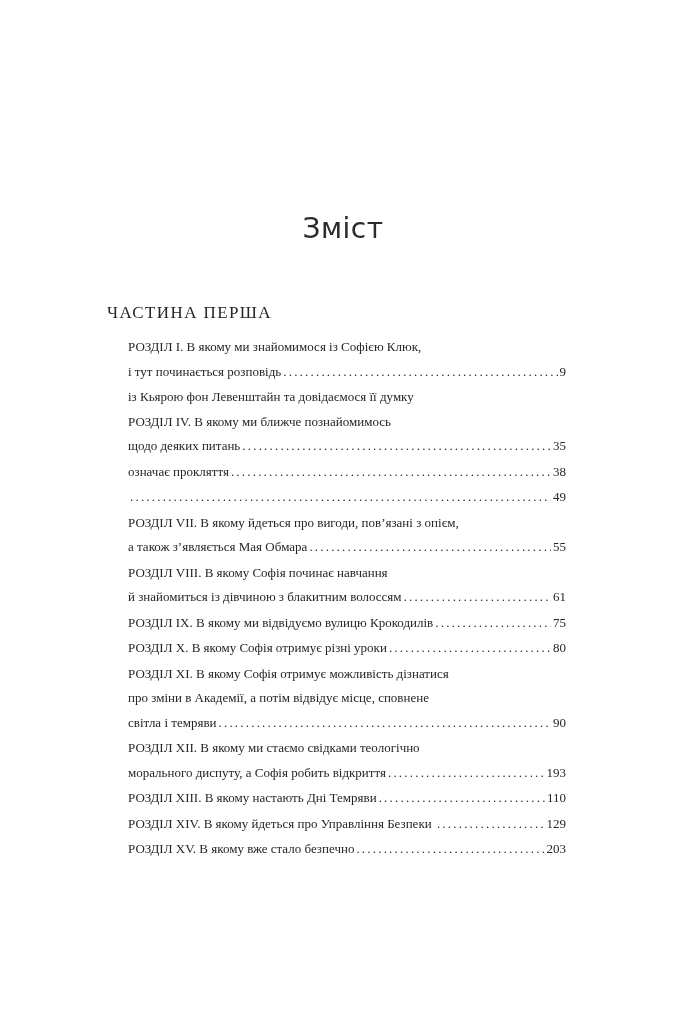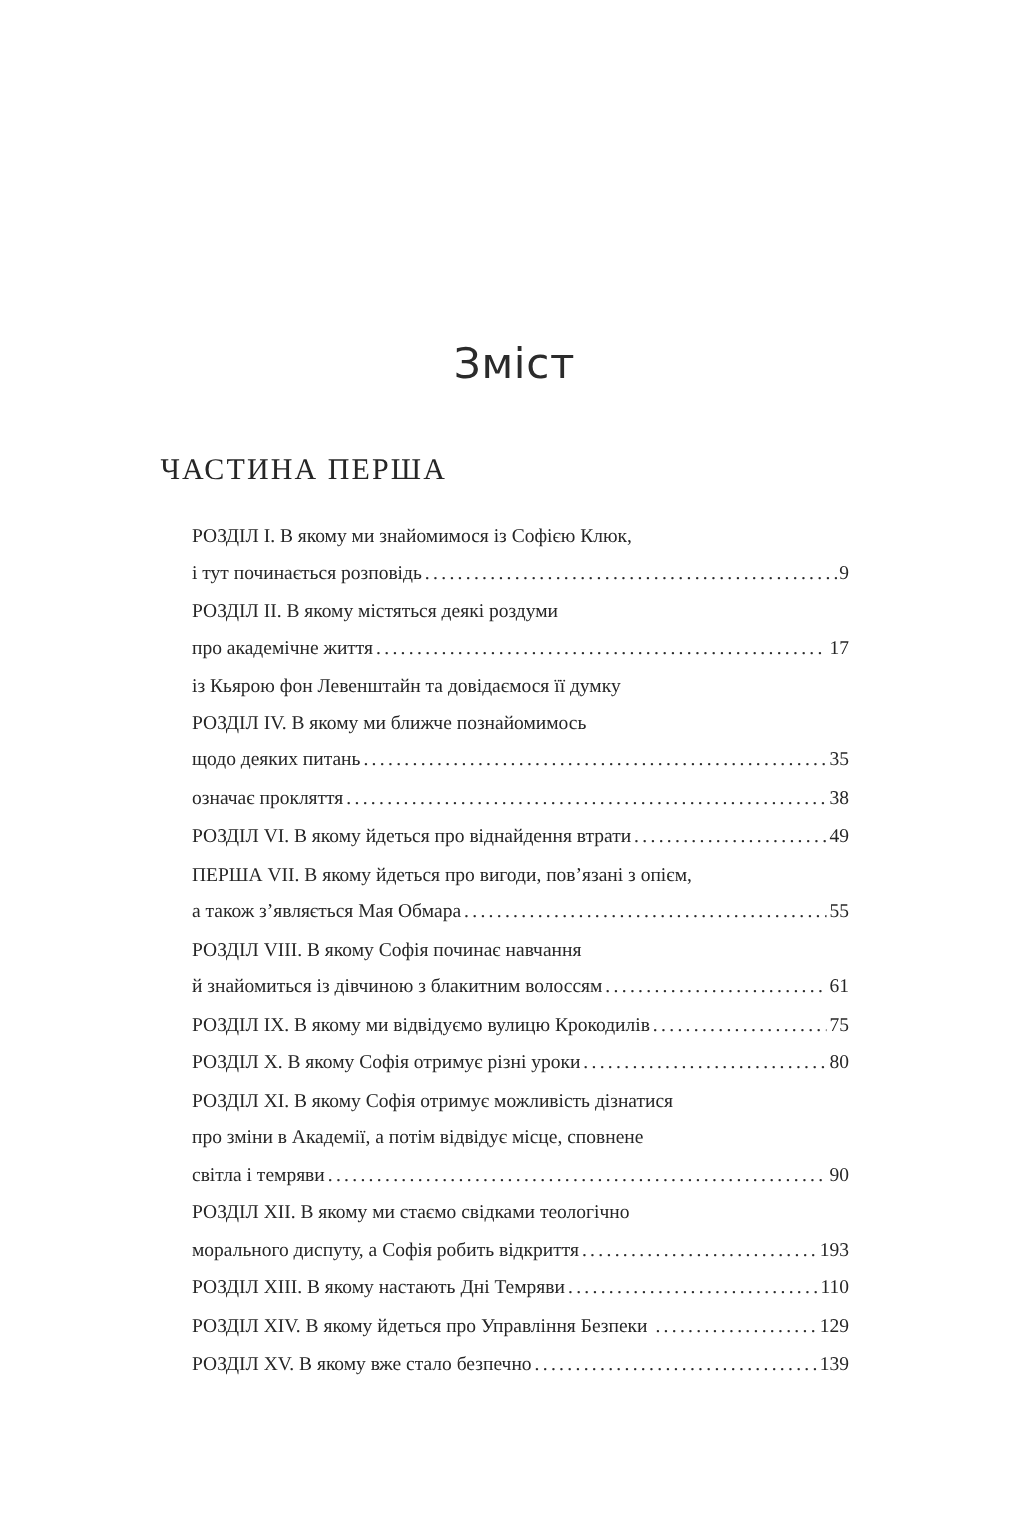--- a/index.html
+++ b/index.html
@@ -10,39 +10,39 @@
   .page {
     position: relative;
     width: 686px; height: 1024px;
     background: #ffffff;
     color: #262626;
     font-family: "Liberation Serif", "DejaVu Serif", serif;
     overflow: hidden;
   }
   .title {
     position: absolute;
-    top: 226px; left: 0; width: 100%;
+    top: 212px; left: 0; width: 100%;
     text-align: center;
     font-family: "DejaVu Sans", "Liberation Sans", sans-serif;
     font-weight: normal;
     font-size: 28px;
     letter-spacing: 0.5px;
     color: #2b2b2b;
   }
   .content {
     position: absolute;
     left: 107px; top: 301px;
     width: 459px;
   }
   .part-heading {
-    font-size: 20px;
+    font-size: 17px;
     font-weight: normal;
     letter-spacing: 1.4px;
     line-height: 24px;
-    margin-bottom: 20px;
+    margin-bottom: 10px;
     color: #262626;
   }
   .toc-entry {
     padding-left: 21px;
     margin-bottom: 1px;
     font-size: 13px;
     line-height: 24.5px;
   }
   .toc-line { white-space: pre-wrap; }
   .toc-line-last { display: flex; }
@@ -70,36 +70,32 @@
 <div class="page">
   <h1 class="title">Зміст</h1>
   <div class="content">
     <h2 class="part-heading">ЧАСТИНА ПЕРША</h2>
     <div class="toc" id="toc-list">
         <div class="toc-entry">
           <div class="toc-line">РОЗДІЛ I. В якому ми знайомимося із Софією Клюк,</div>
           <div class="toc-line toc-line-last"><span class="toc-text">і тут починається розповідь</span><span class="leader"></span><span class="pagenum">9</span></div>
         </div>
         <div class="toc-entry">
-          <div class="toc-line">РОЗДІЛ II. В якому містяться деякі роздуми</div>
-          <div class="toc-line toc-line-last"><span class="toc-text">про академічне життя</span><span class="leader"></span><span class="pagenum">17</span></div>
-        </div>
-        <div class="toc-entry">
           <div class="toc-line">із Кьярою фон Левенштайн та довідаємося її думку</div>
           <div class="toc-line">РОЗДІЛ IV. В якому ми ближче познайомимось</div>
           <div class="toc-line toc-line-last"><span class="toc-text">щодо деяких питань</span><span class="leader"></span><span class="pagenum">35</span></div>
         </div>
         <div class="toc-entry">
           <div class="toc-line toc-line-last"><span class="toc-text">означає прокляття</span><span class="leader"></span><span class="pagenum">38</span></div>
         </div>
         <div class="toc-entry">
-          <div class="toc-line toc-line-last"><span class="toc-text">РОЗДІЛ VI. В якому йдеться про віднайдення втрати</span><span class="leader"></span><span class="pagenum">49</span></div>
+          <div class="toc-line toc-line-last"><span class="leader"></span><span class="pagenum">49</span></div>
         </div>
         <div class="toc-entry">
-          <div class="toc-line">ПЕРША VII. В якому йдеться про вигоди, пов’язані з опієм,</div>
+          <div class="toc-line">РОЗДІЛ VII. В якому йдеться про вигоди, пов’язані з опієм,</div>
           <div class="toc-line toc-line-last"><span class="toc-text">а також з’являється Мая Обмара</span><span class="leader"></span><span class="pagenum">55</span></div>
         </div>
         <div class="toc-entry">
           <div class="toc-line">РОЗДІЛ VIII. В якому Софія починає навчання</div>
           <div class="toc-line toc-line-last"><span class="toc-text">й знайомиться із дівчиною з блакитним волоссям</span><span class="leader"></span><span class="pagenum">61</span></div>
         </div>
         <div class="toc-entry">
           <div class="toc-line toc-line-last"><span class="toc-text">РОЗДІЛ IX. В якому ми відвідуємо вулицю Крокодилів</span><span class="leader"></span><span class="pagenum">75</span></div>
         </div>
         <div class="toc-entry">
@@ -114,17 +110,17 @@
           <div class="toc-line">РОЗДІЛ XII. В якому ми стаємо свідками теологічно</div>
           <div class="toc-line toc-line-last"><span class="toc-text">морального диспуту, а Софія робить відкриття</span><span class="leader"></span><span class="pagenum">193</span></div>
         </div>
         <div class="toc-entry">
           <div class="toc-line toc-line-last"><span class="toc-text">РОЗДІЛ XIII. В якому настають Дні Темряви</span><span class="leader"></span><span class="pagenum">110</span></div>
         </div>
         <div class="toc-entry">
           <div class="toc-line toc-line-last"><span class="toc-text">РОЗДІЛ XIV. В якому йдеться про Управління Безпеки </span><span class="leader"></span><span class="pagenum">129</span></div>
         </div>
         <div class="toc-entry">
-          <div class="toc-line toc-line-last"><span class="toc-text">РОЗДІЛ XV. В якому вже стало безпечно</span><span class="leader"></span><span class="pagenum">139</span></div>
+          <div class="toc-line toc-line-last"><span class="toc-text">РОЗДІЛ XV. В якому вже стало безпечно</span><span class="leader"></span><span class="pagenum">203</span></div>
         </div>
       </div>
   </div>
 </div>
 
 </body></html>

